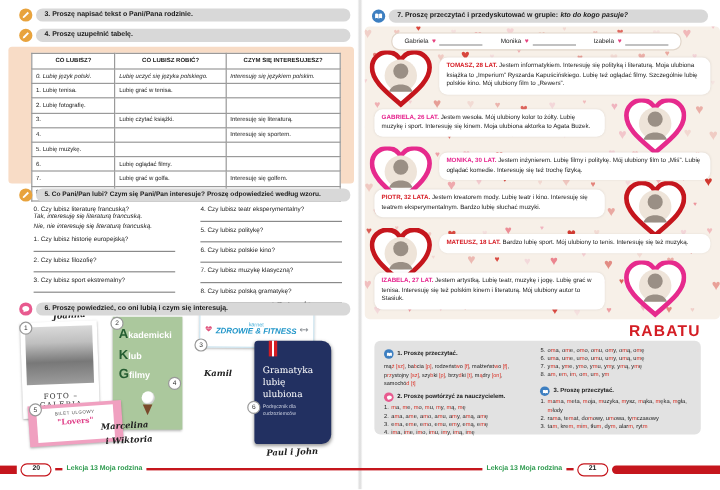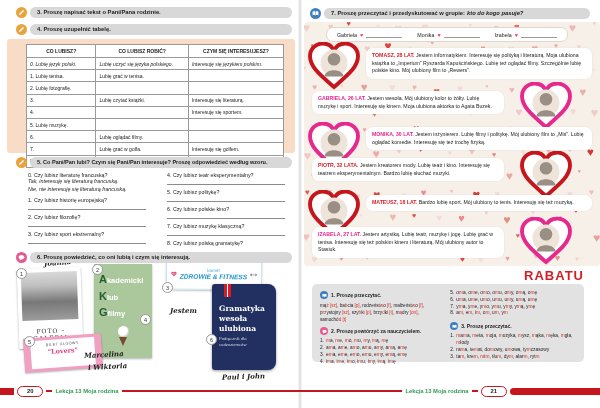--- a/index.html
+++ b/index.html
@@ -70,21 +70,21 @@
   .b2{width:27px;height:5px;background:#3f9fae;border-radius:1px;margin:1px auto 0;}
   .ticket{position:absolute;left:24px;top:74px;width:78px;height:34px;background:#f0a0c0;
           transform:rotate(-4deg);box-shadow:0 1px 2px rgba(0,0,0,.3);padding:3px 7px;box-sizing:border-box;}
   .tkinner{background:#fff;height:100%;text-align:center;padding-top:3px;box-sizing:border-box;}
   .bilet{font-size:3.8px;color:#555;letter-spacing:0.4px;}
   .lovers{font-size:6.4px;font-weight:bold;color:#e0428a;font-family:"DejaVu Serif",serif;margin-top:1px;}
   .book{position:absolute;left:212px;top:22px;width:64px;height:86px;background:#223061;border-radius:3px 8px 8px 3px;
         box-shadow:0 1px 3px rgba(0,0,0,.4);padding:20px 7px 4px;box-sizing:border-box;color:#fff;}
   .ribbon{position:absolute;top:0;left:12px;width:7px;height:13px;
           background:linear-gradient(90deg,#d41d24 42%,#fff 42%,#fff 58%,#d41d24 58%);}
-  .btitle{font-family:"DejaVu Serif",serif;font-weight:bold;font-size:7.5px;line-height:1.3;}
+  .btitle{font-family:"DejaVu Serif",serif;font-weight:normal;font-size:7.5px;line-height:1.3;}
   .bsub{font-size:4.2px;color:#cfd4e4;margin-top:3px;line-height:1.3;}
 
   
   .foot{position:absolute;bottom:12px;left:0;right:0;display:flex;align-items:center;gap:3px;height:10px;z-index:4;}
   .fbar{width:14px;height:7px;background:#c5161d;}
   .fbar-r{width:90px;height:7px;background:#c5161d;border-radius:4px 0 0 4px;}
   .fpill{border:1px solid #c5161d;border-radius:7px;background:#fff;padding:0 9px;height:9px;display:flex;
          align-items:center;font-size:5.8px;font-weight:bold;color:#222;}
   .fdash{width:6px;height:1.6px;background:#c5161d;}
   .ftext{font-size:5.8px;font-weight:bold;color:#2e9b4f;white-space:nowrap;}
@@ -326,38 +326,38 @@
           <g fill="#8a8f94">
               <rect x="0" y="2" width="2" height="4" rx="0.5"></rect>
               <rect x="2.5" y="0.8" width="2" height="6.4" rx="0.5"></rect>
               <rect x="5" y="3" width="6" height="2"></rect>
               <rect x="11.5" y="0.8" width="2" height="6.4" rx="0.5"></rect>
               <rect x="14" y="2" width="2" height="4" rx="0.5"></rect>
             </g>
         </svg>
       </div>
 
-      <div class="hand" style="left:170px;top:44px;">Jestem</div>
+      <div class="hand" style="left:170px;top:44px;">Kamil</div>
       <div class="circ" style="left:140px;top:52px;">4</div>
 
       <div class="circ" style="left:24px;top:74px;">5</div>
       <div class="ticket">
         <div class="tkinner">
           <div class="bilet">BILET ULGOWY</div>
           <div class="lovers">"Lovers"</div>
         </div>
       </div>
       <div class="hand" style="left:84px;top:88px;transform:rotate(-3deg);">Marcelina</div>
       <div class="hand" style="left:88px;top:100px;transform:rotate(-3deg);">i Wiktoria</div>
 
       <div class="circ" style="left:206px;top:72px;">6</div>
       <div class="book">
         <div class="ribbon"></div>
         <div class="btitle">Gramatyka</div>
-        <div class="btitle">wesoła</div>
+        <div class="btitle">lubię</div>
         <div class="btitle">ulubiona</div>
         <div class="bsub">Podręcznik dla cudzoziemców</div>
       </div>
       <div class="hand" style="left:222px;top:110px;transform:rotate(-2deg);">Paul i John</div>
     </div>
 
     <div class="foot">
       <div class="fbar"></div>
       <div class="fpill">20</div>
       <div class="fdash"></div>

